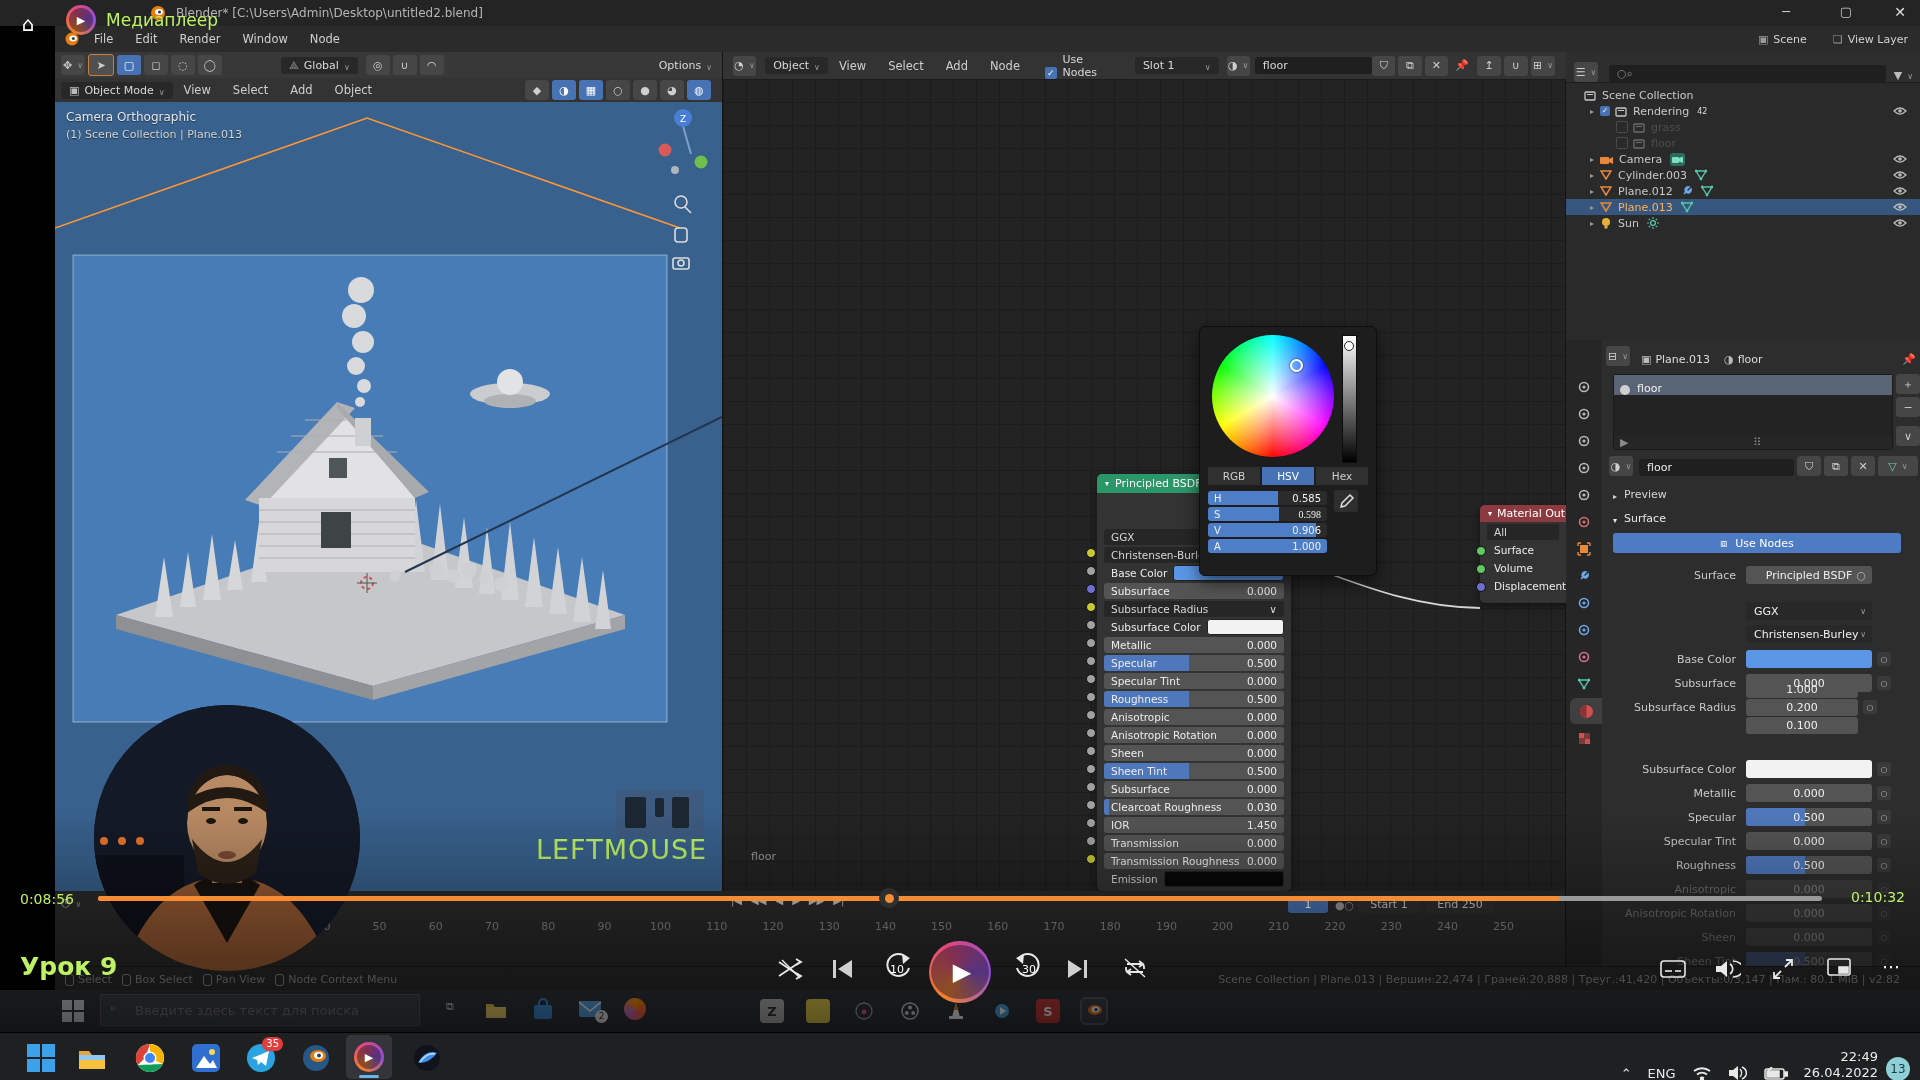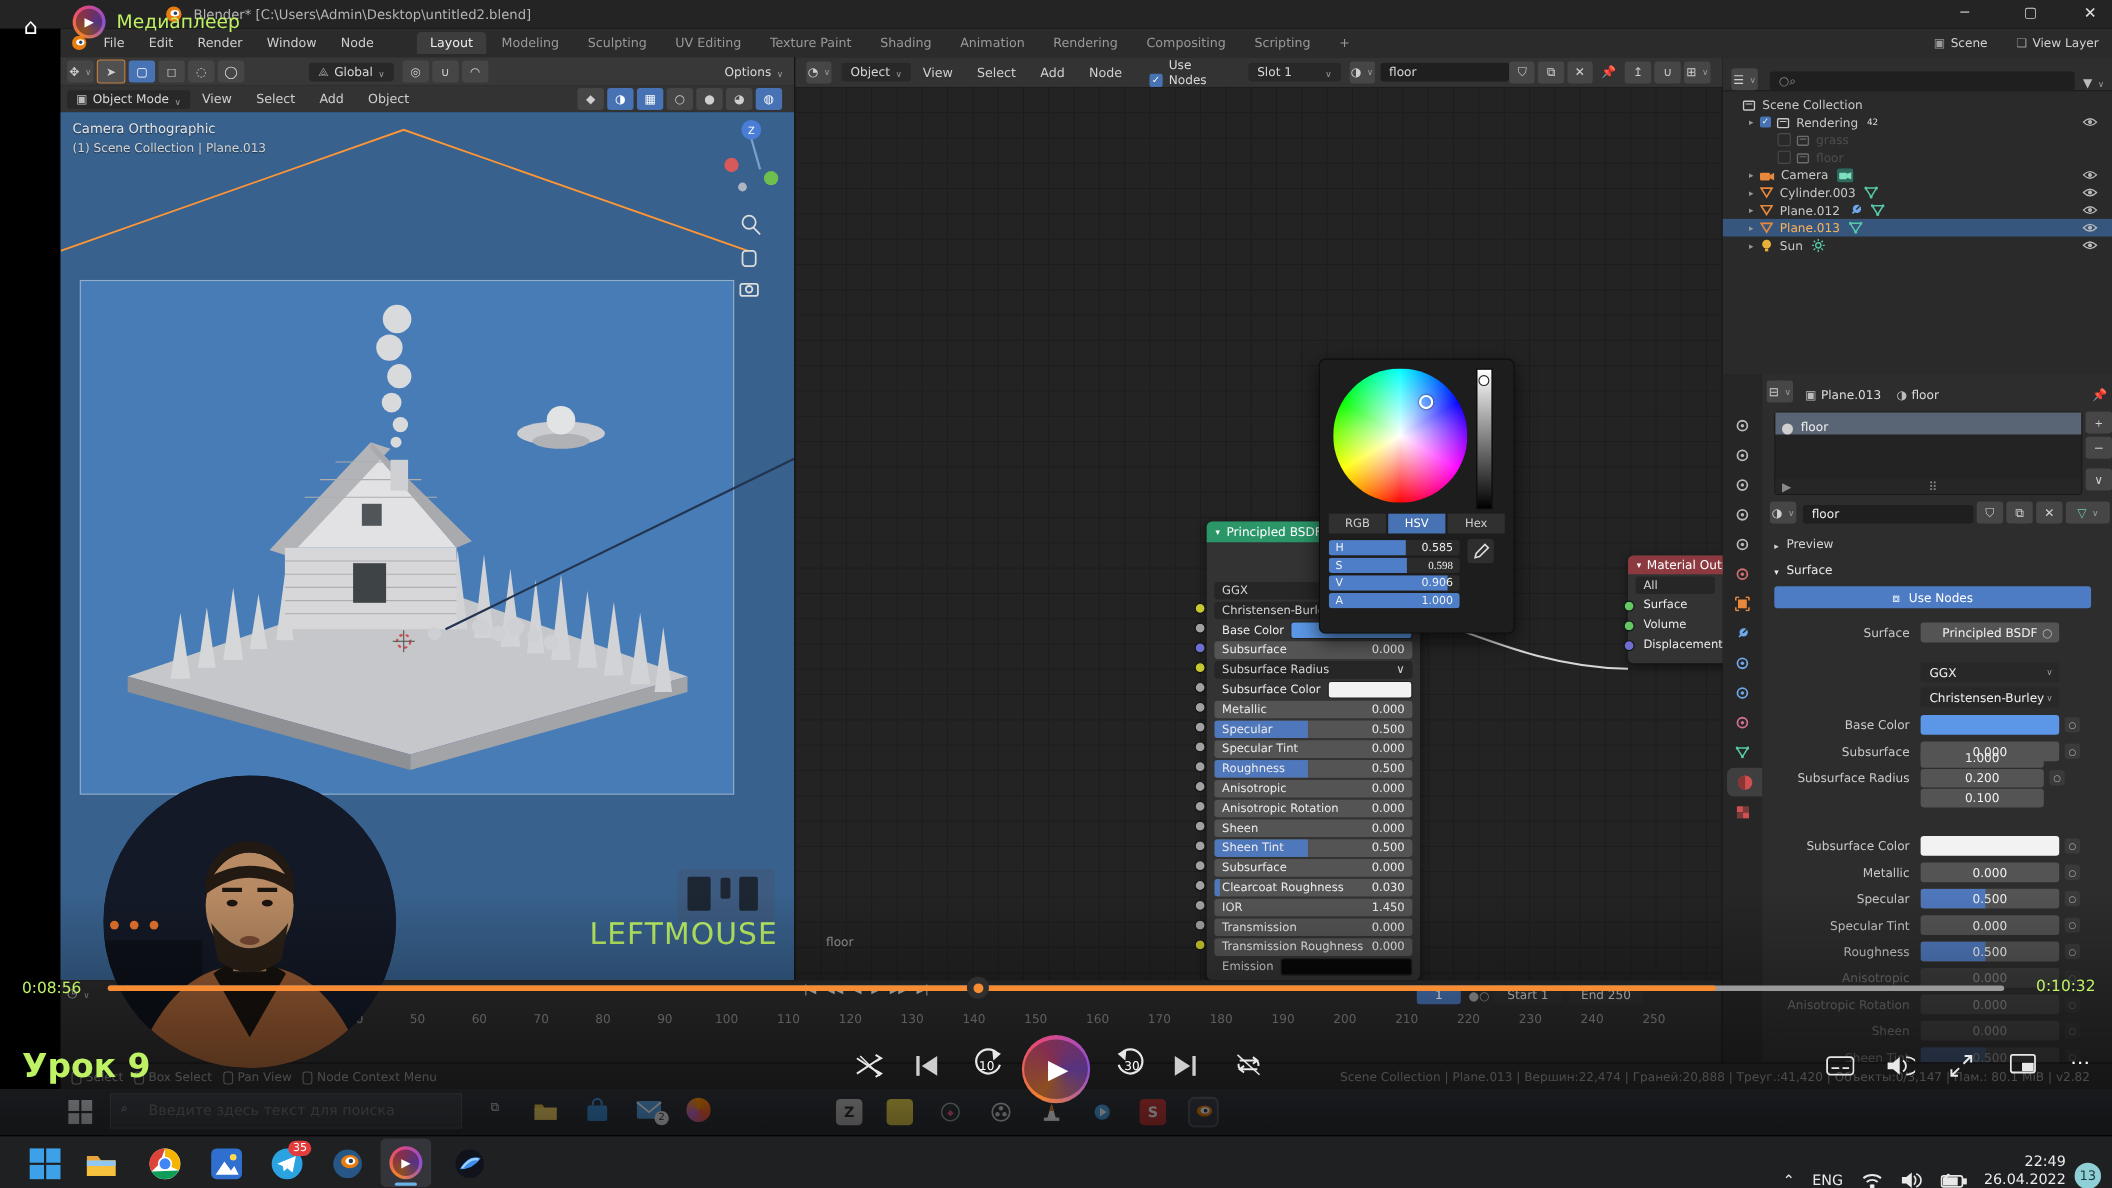--- a/index.html
+++ b/index.html
@@ -116,33 +116,20 @@
           <circle cx="10.4" cy="6.4" r="1.5" fill="#29415e"></circle>
         </svg>
     </div>
     <div id="topbar-menus" class="row">
         <span class="menu-item">File</span>
         <span class="menu-item">Edit</span>
         <span class="menu-item">Render</span>
         <span class="menu-item">Window</span>
         <span class="menu-item">Node</span>
       </div>
-    <div id="workspace-tabs" class="row" style="margin-left:28px;">
-        <span class="ws-tab active">Layout</span>
-        <span class="ws-tab">Modeling</span>
-        <span class="ws-tab">Sculpting</span>
-        <span class="ws-tab">UV Editing</span>
-        <span class="ws-tab">Texture Paint</span>
-        <span class="ws-tab">Shading</span>
-        <span class="ws-tab">Animation</span>
-        <span class="ws-tab">Rendering</span>
-        <span class="ws-tab">Compositing</span>
-        <span class="ws-tab">Scripting</span>
-        <span class="ws-tab">+</span>
-      </div>
     <div class="row" style="margin-left:auto;margin-right:12px;">
       <span style="color:#9a9a9a;margin-right:5px;">▣</span>
       <span style="color:#d0d0d0;margin-right:26px;">Scene</span>
       <span style="color:#9a9a9a;margin-right:5px;">❏</span>
       <span style="color:#d0d0d0;">View Layer</span>
     </div>
   </div>
 
   <div class="abs toolrow">
     <div class="tbtn" style="margin-left:6px;">✥<span class="chev">∨</span></div>
@@ -1147,21 +1134,21 @@
 
   <div class="abs pwhite" style="left:20px;top:891px;font-size:14px;z-index:60;">0:08:56</div>
   <div class="abs" style="left:98px;top:896px;width:1724px;height:5px;border-radius:3px;background:#9a9a9a;z-index:60;">
     <div style="position:absolute;left:0;top:0;bottom:0;width:84.8%;background:#f78c32;border-radius:3px;"></div>
   </div>
   <div class="abs" style="left:879px;top:888px;width:20px;height:20px;border-radius:50%;background:#2f2f2f;z-index:61;display:flex;align-items:center;justify-content:center;">
     <div style="width:9px;height:9px;border-radius:50%;background:#f78c32;"></div>
   </div>
   <div class="abs pwhite" style="left:1851px;top:889px;font-size:14px;z-index:60;">0:10:32</div>
 
-  <div class="abs pwhite" style="left:20px;top:952px;font-size:30px;font-weight:600;z-index:60;">Урок 9</div>
+  <div class="abs pwhite" style="left:20px;top:952px;font-size:25px;font-weight:600;z-index:60;">Урок 9</div>
 
   <div class="pctl" style="left:778px;top:958px;">
     <svg width="26" height="22" stroke="#e8e8e8" stroke-width="1.8" fill="none">
         <path d="M1,4 L22,18 M1,18 L22,4 M18,1 l5,3 -5,3 M18,15 l5,3 -5,3"></path>
         <line x1="4" y1="2" x2="22" y2="20" stroke-width="1.4"></line>
       </svg>
   </div>
   <div class="pctl" style="left:832px;top:958px;">
     <svg width="22" height="22">
         <rect x="1" y="2" width="3" height="18" fill="#cfcfcf"></rect>

